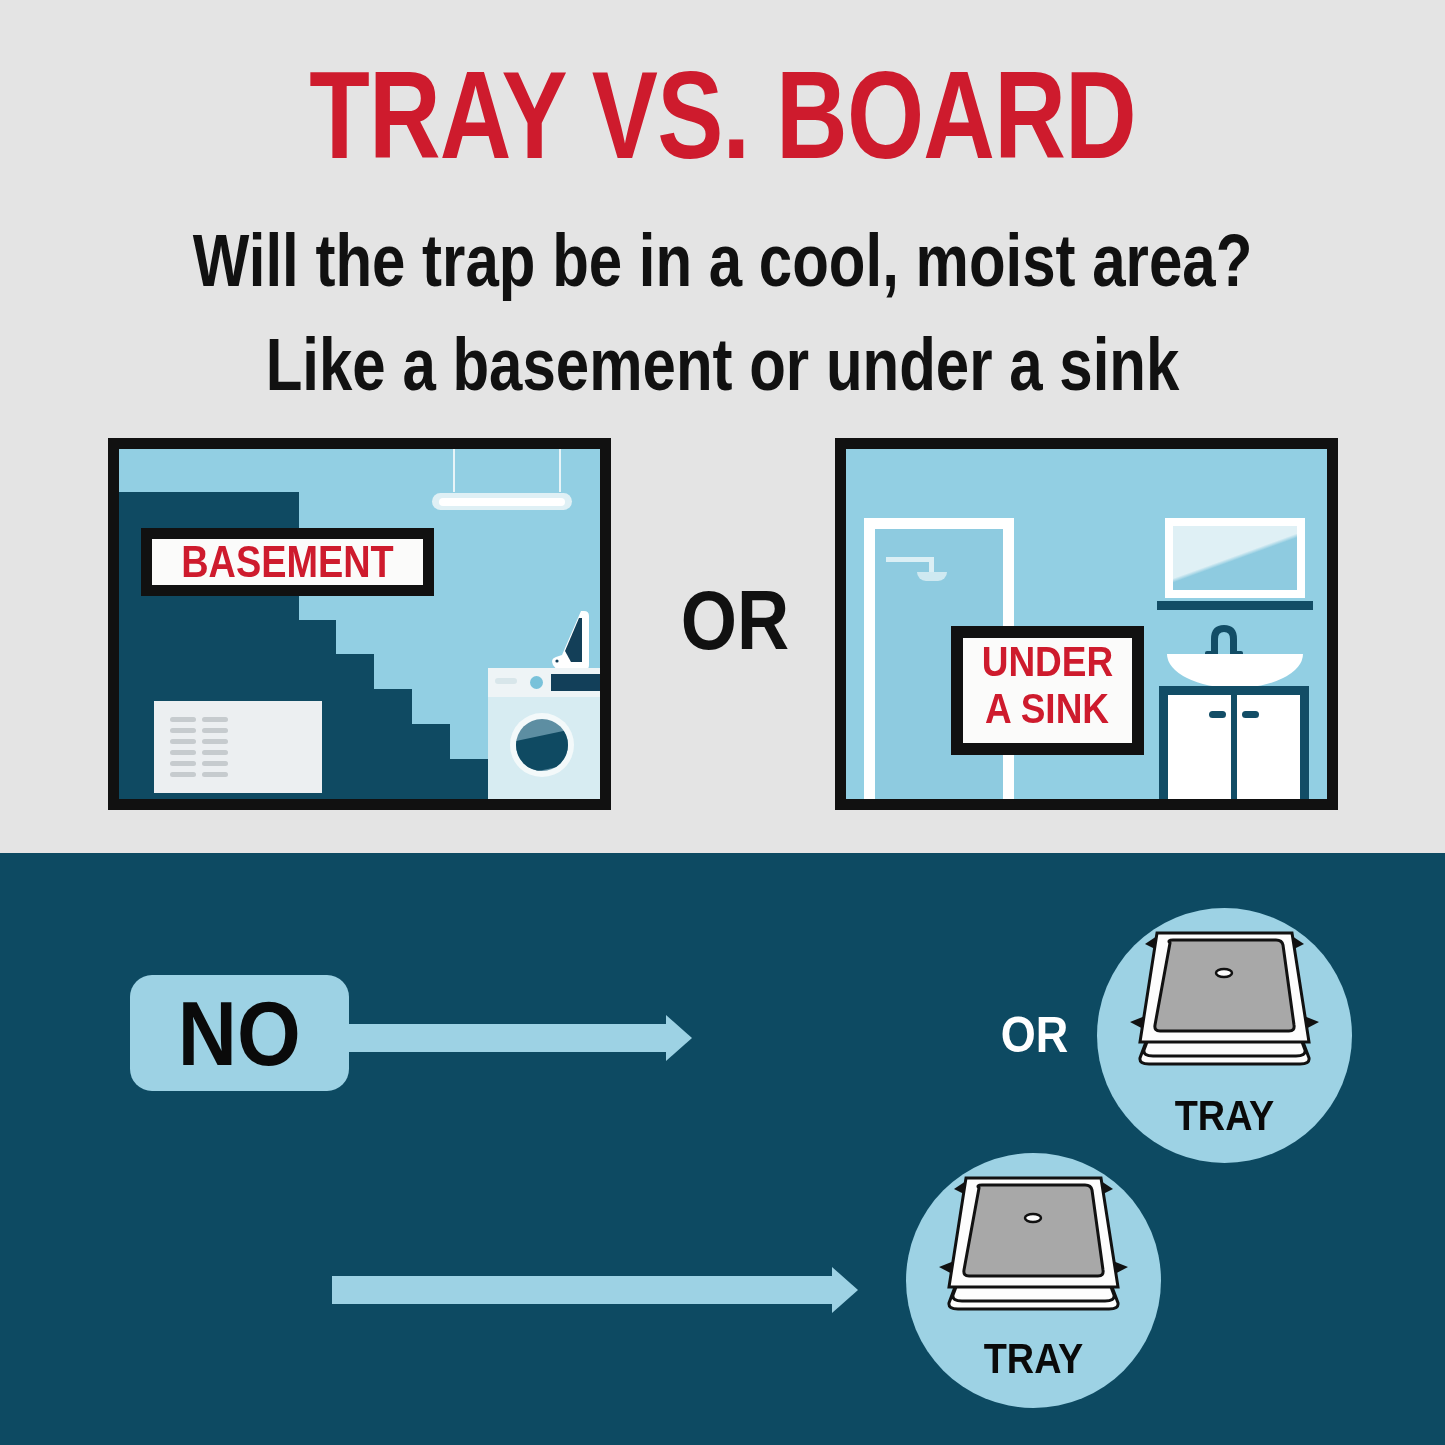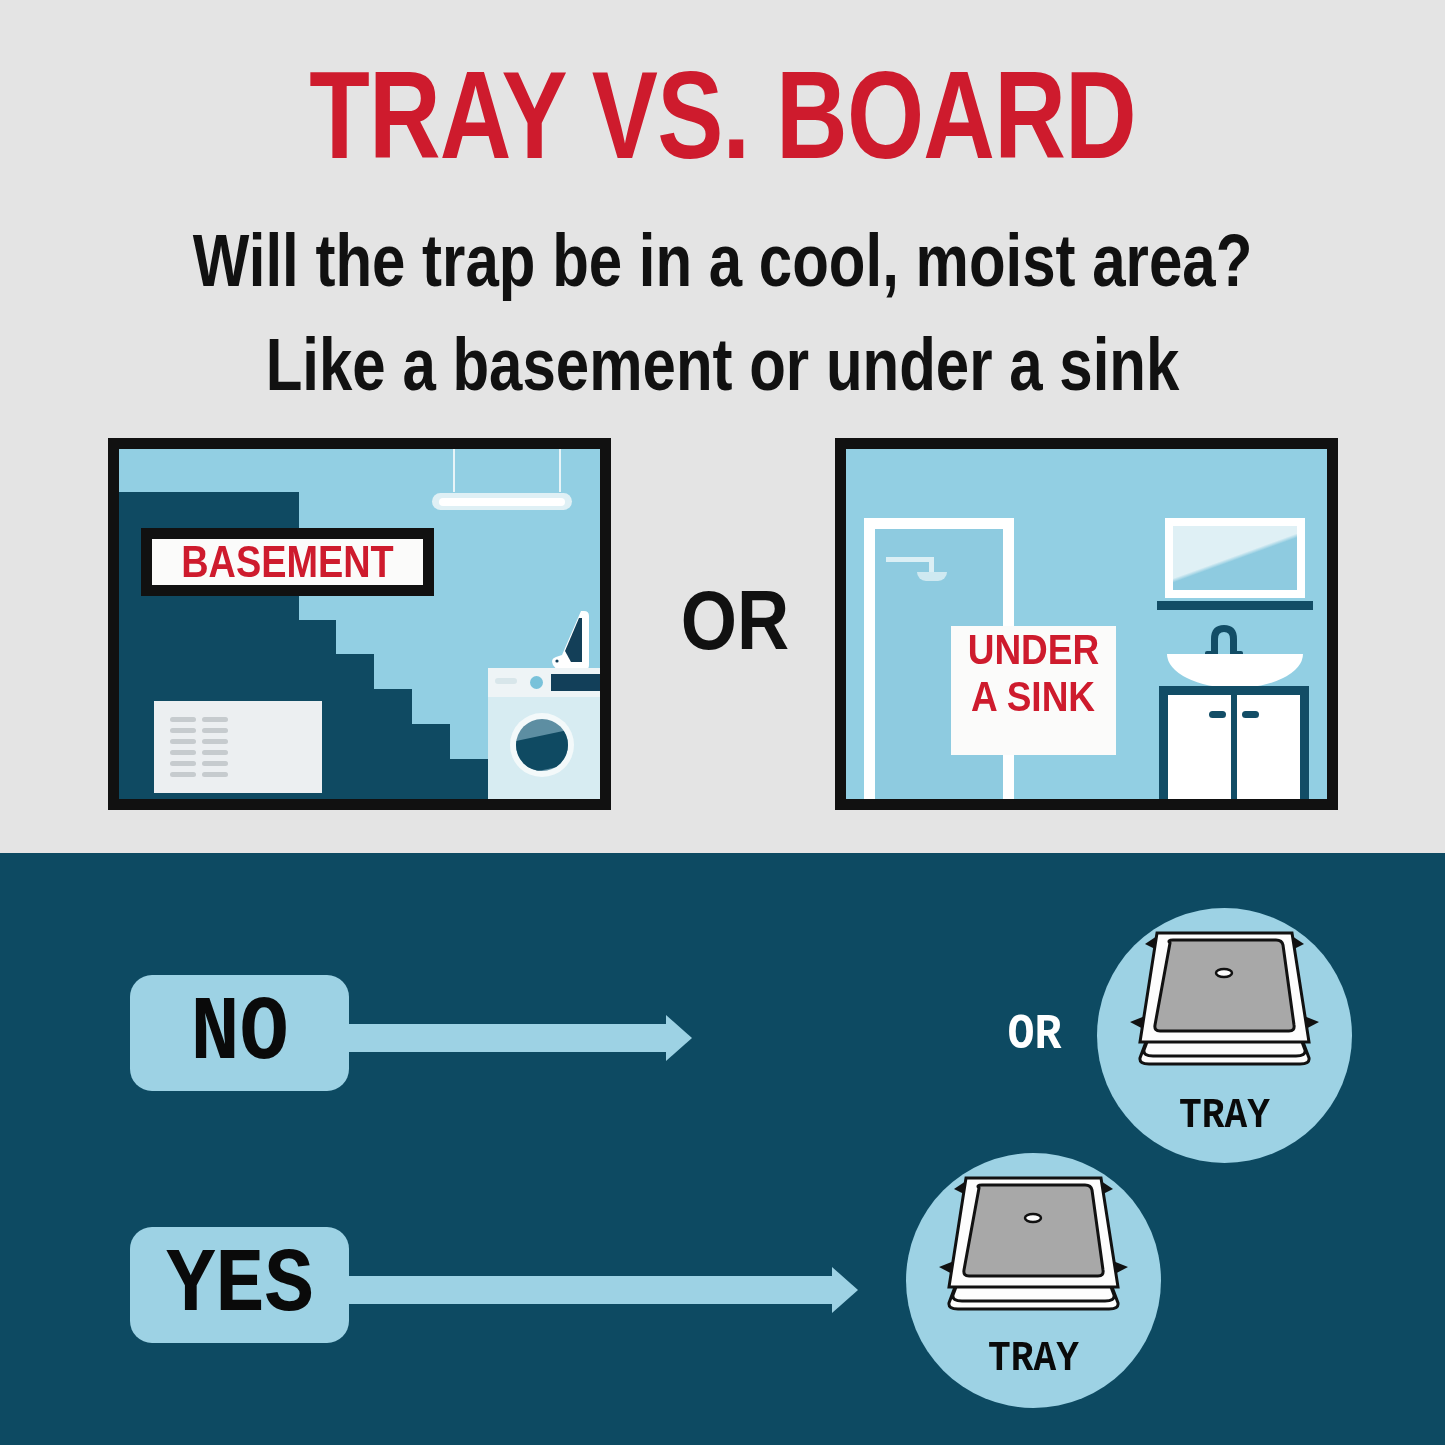--- a/index.html
+++ b/index.html
@@ -187,29 +187,28 @@
   .sign-text {
     color: #ce1b2d; font-weight: bold;
     transform: scaleX(0.86); transform-origin: center center;
     white-space: nowrap;
   }
   #sign-basement {
     left: 141px; top: 528px; width: 293px; height: 68px; padding: 11px;
   }
   #sign-basement .sign-text { font-size: 44px; line-height: 46px; letter-spacing: 0px; }
   #sign-sink {
-    left: 951px; top: 626px; width: 165px; height: 129px; padding: 0;
+    left: 951px; top: 626px; width: 193px; height: 129px; padding: 12px;
   }
   #sign-sink .sign-text { font-size: 43px; line-height: 47px; }
 
   
   #bottom-section {
     position: absolute; left: 0; top: 853px; width: 1445px; height: 592px;
     background: #0d4a62;
-    font-family: Liberation Mono, monospace;
   }
 
   .badge {
     position: absolute;
     background: #9dd2e4;
     border-radius: 22px;
     display: flex; align-items: center; justify-content: center;
     z-index: 4;
   }
   .badge-text {
@@ -407,23 +406,20 @@
           <path d="M52 104 L203 104 L212 128 Q213 134 203 134 L52 134 Q42 134 43 128 Z" fill="#fdfdfd" stroke="#111" stroke-width="3"></path>
           <path d="M56 96 L199 96 L208 120 Q209 126 199 126 L56 126 Q46 126 47 120 Z" fill="#fdfdfd" stroke="#111" stroke-width="3"></path>
           <path d="M60 3 L195 3 L212 112 L43 112 Z" fill="#fdfdfd" stroke="#111" stroke-width="3"></path>
           <path d="M73 13 Q70 10 76 10 L179 10 Q185 10 186 15 L197 95 Q198 101 192 101 L63 101 Q57 101 58 95 Z" fill="#a8a8a8" stroke="#111" stroke-width="3"></path>
           <ellipse cx="127" cy="43" rx="8" ry="4" fill="#fdfdfd" stroke="#111" stroke-width="2.5"></ellipse>
         </svg>
       </div>
       <div class="icon-label">TRAY</div>
     </div>
 
-    <div class="badge" id="badge-yes">
-      <div class="badge-text">YES</div>
-    </div>
     <div class="arrow" id="arrow-yes">
       <div class="arrow-shaft"></div>
       <div class="arrow-head"></div>
     </div>
 
     <div class="icon-circle" id="circle-tray2">
       <div class="icon-art">
         <svg viewBox="0 0 255 155" width="255" height="155">
           <path d="M48 14 L60 6 L64 22 Z" fill="#111"></path>
           <path d="M207 14 L195 6 L191 22 Z" fill="#111"></path>

